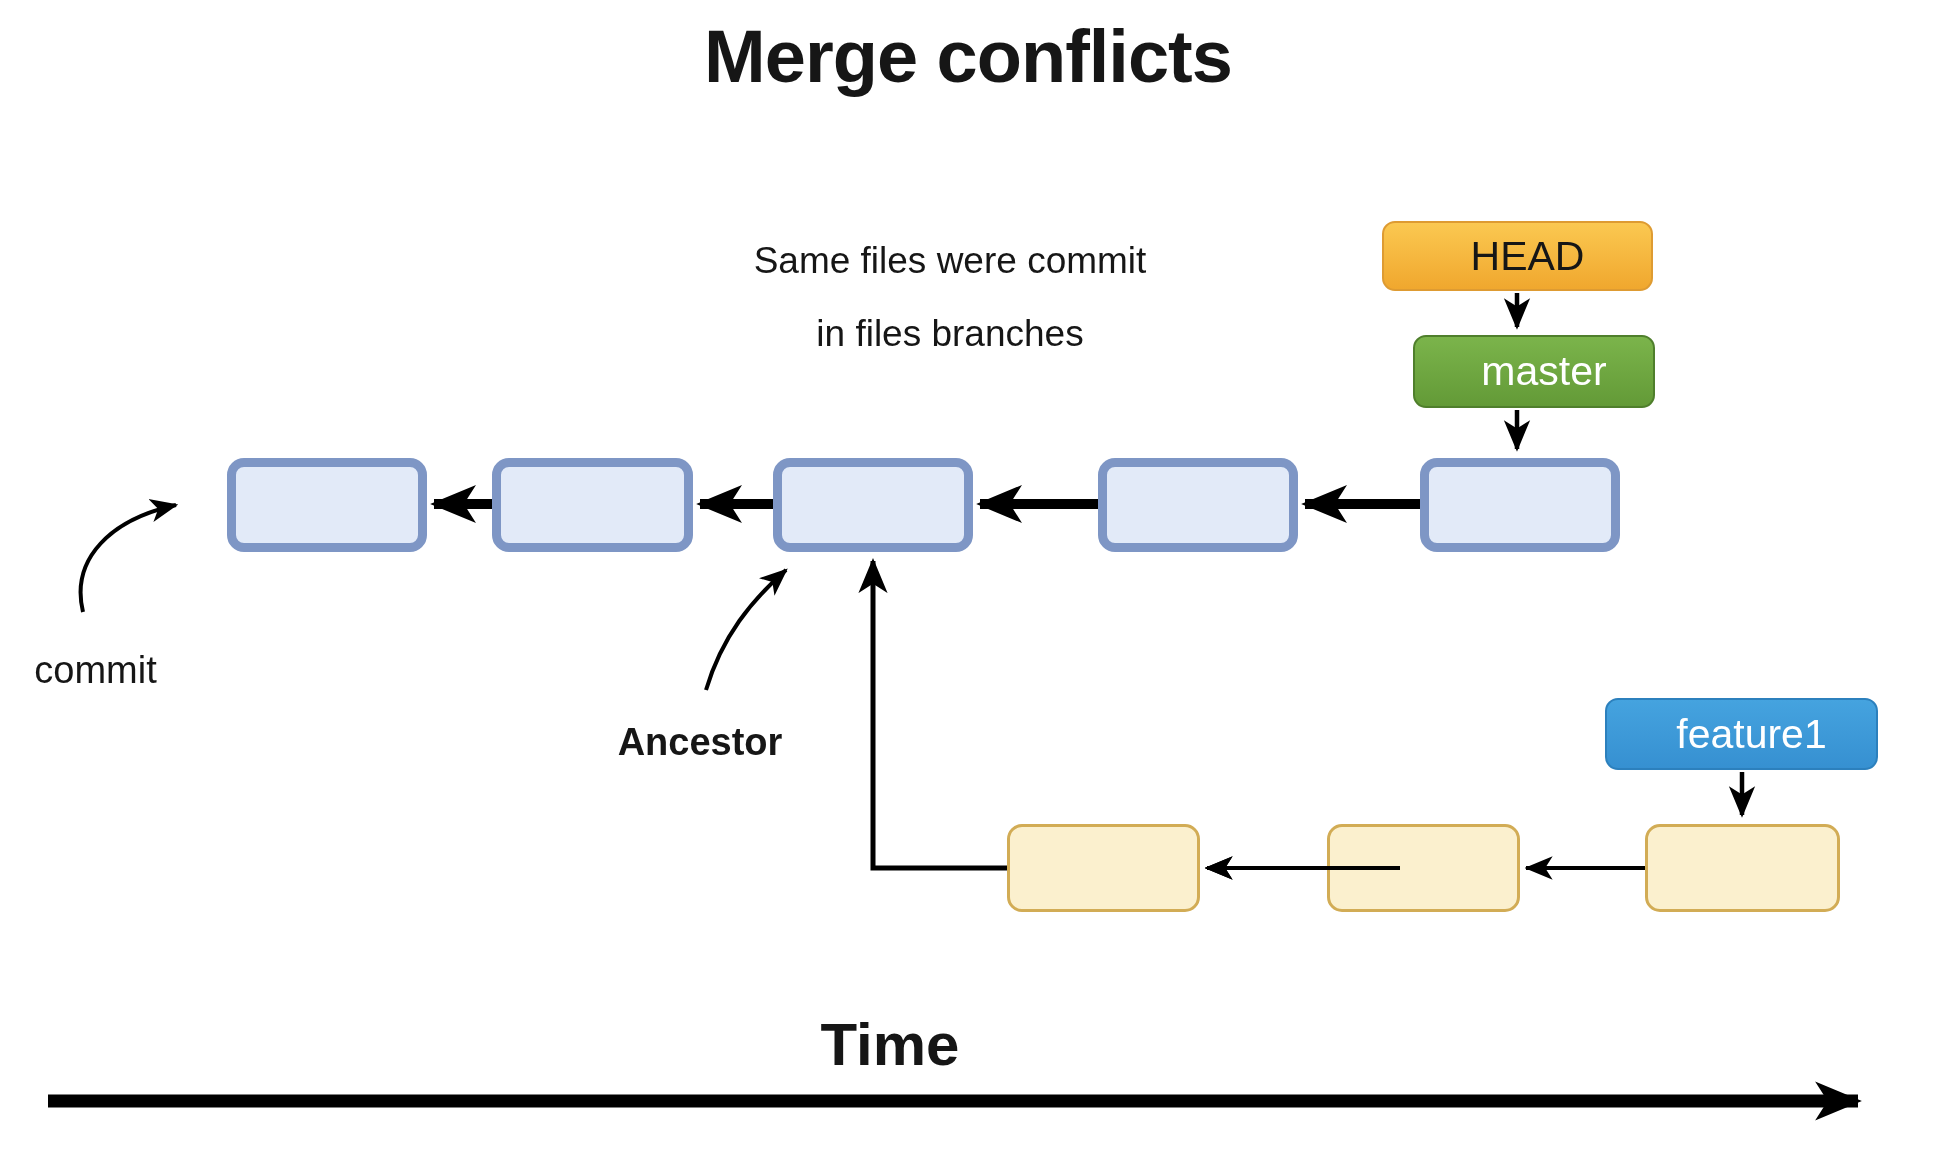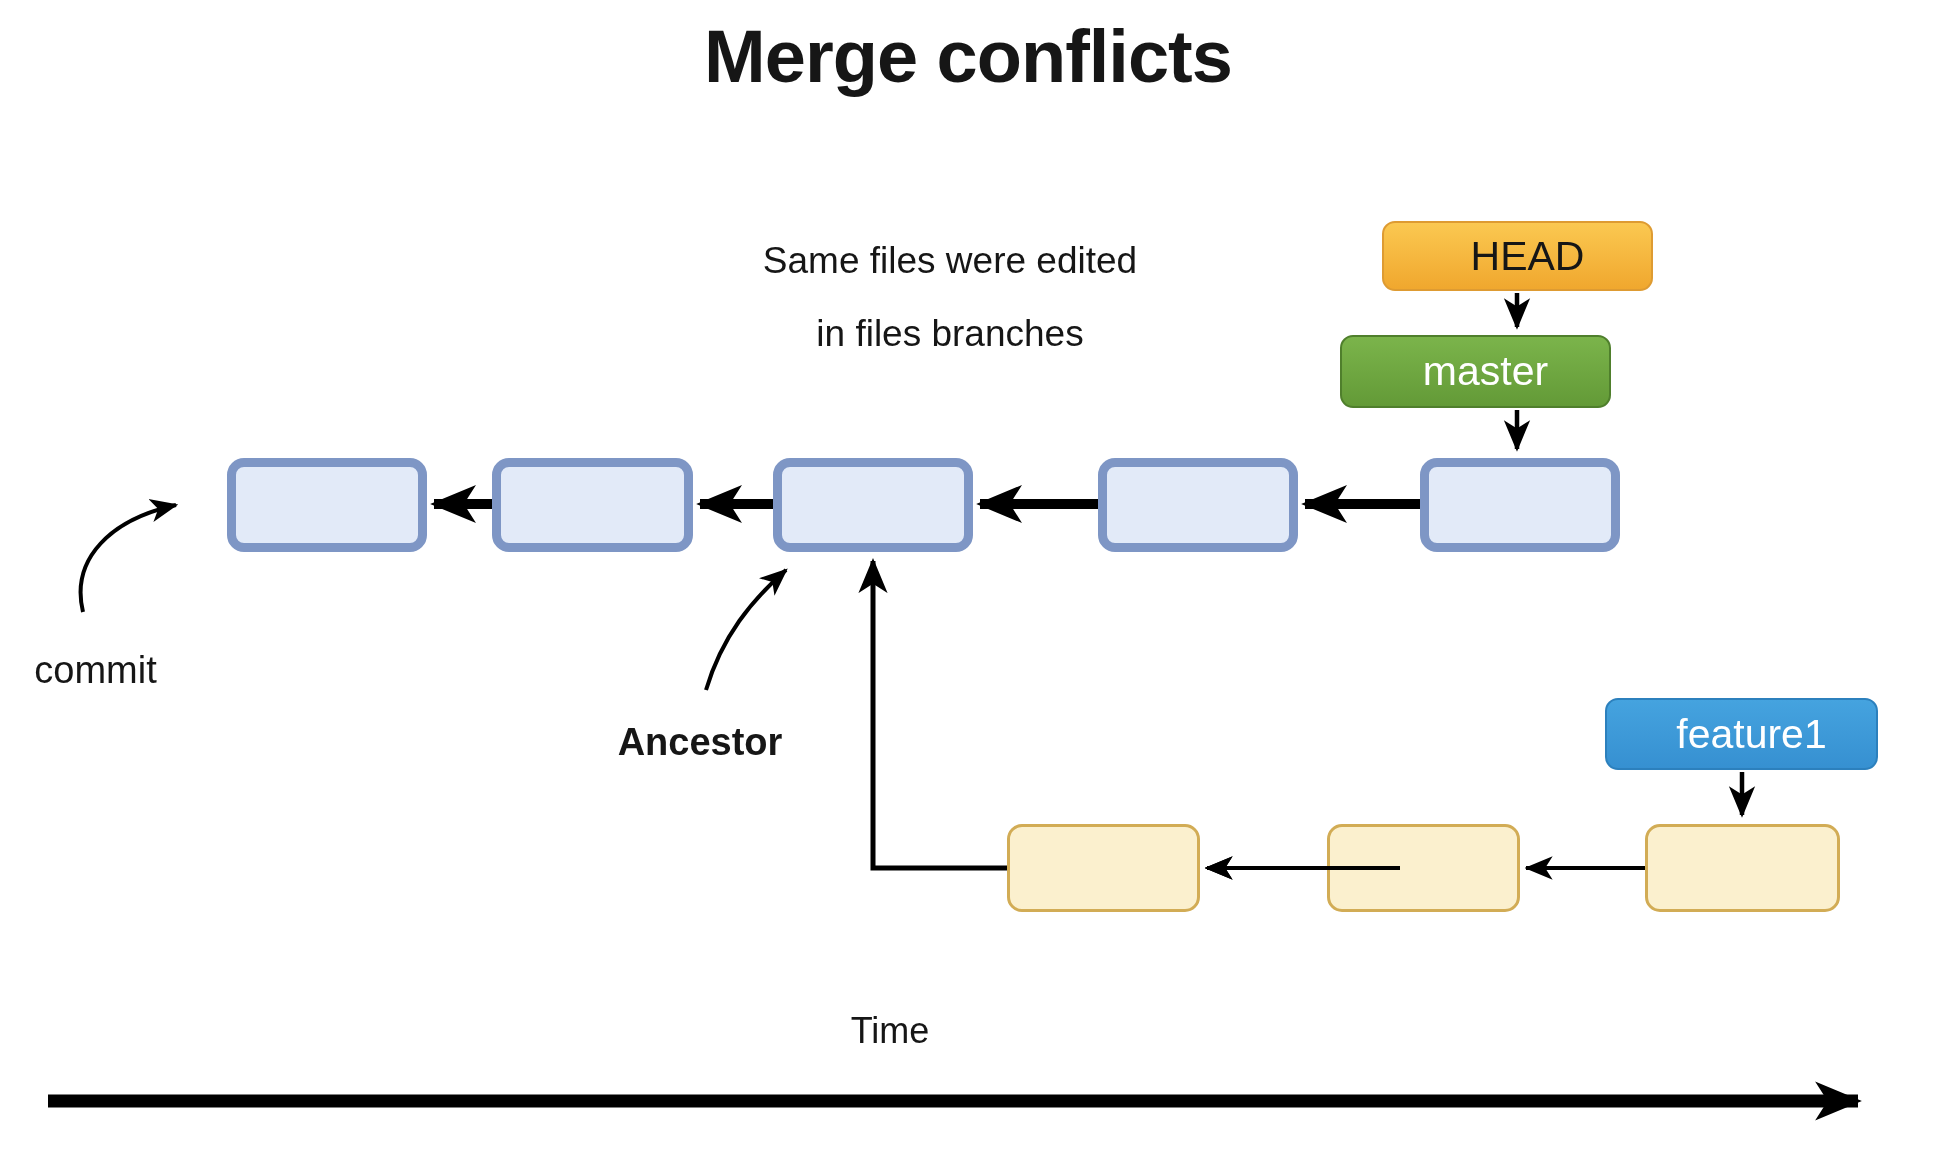--- a/index.html
+++ b/index.html
@@ -35,21 +35,21 @@
     font-size:41px;
     padding-left:20px;
   }
   .badge.head{
     left:1382px;top:221px;width:271px;height:70px;
     background:linear-gradient(180deg,var(--head_top,#FBC851),var(--head_bottom,#F0A72E));
     border:2px solid var(--head_border,#DE9B32);
     color:var(--text,#161616);
   }
   .badge.master{
-    left:1340px;top:335px;width:271px;height:73px;
+    left:1413px;top:335px;width:242px;height:73px;
     background:linear-gradient(180deg,var(--master_top,#7BB44B),var(--master_bottom,#639A37));
     border:2px solid var(--master_border,#4F7F2C);
     color:#ffffff;
   }
   .badge.feature{
     left:1605px;top:698px;width:273px;height:72px;
     background:linear-gradient(180deg,var(--feature_top,#45A3DF),var(--feature_bottom,#3690D1));
     border:2px solid var(--feature_border,#2C80BD);
     color:#ffffff;
   }
@@ -71,35 +71,35 @@
     text-align:center;
     font-size:38px;
     line-height:61px;
     color:var(--text,#161616);
   }
   .callout.root{left:8px;top:640px;width:175px;}
   .callout.ancestor{left:570px;top:712px;width:260px;font-weight:bold;}
   .time-label{
     left:740px;top:1010px;width:300px;
     text-align:center;
-    font-size:36px;
-    font-weight:400;
+    font-size:60px;
+    font-weight:700;
     color:var(--text,#161616);
   }
   svg.arrows{left:0;top:0;pointer-events:none;}
 </style>
 </head>
 <body>
 
 <div class="stage">
 
   <h1 class="abs page-title">Merge conflicts</h1>
 
   <div class="abs annotation">
-    <div>Same files were edited</div>
+    <div>Same files were commit</div>
     <div>in files branches</div>
   </div>
 
   <div class="abs badge head">HEAD</div>
   <div class="abs badge master">master</div>
   <div class="abs badge feature">feature1</div>
 
   <div class="abs commit" style="left:227px"></div>
   <div class="abs commit" style="left:492px;width:201px"></div>
   <div class="abs commit" style="left:773px"></div>

